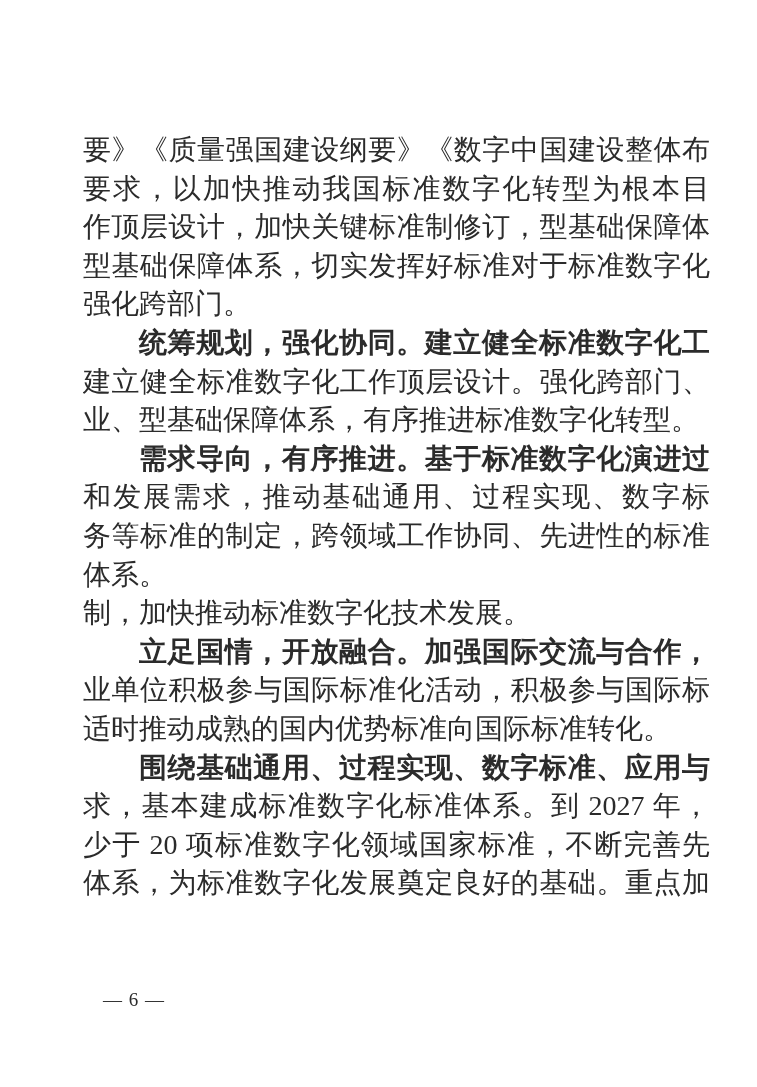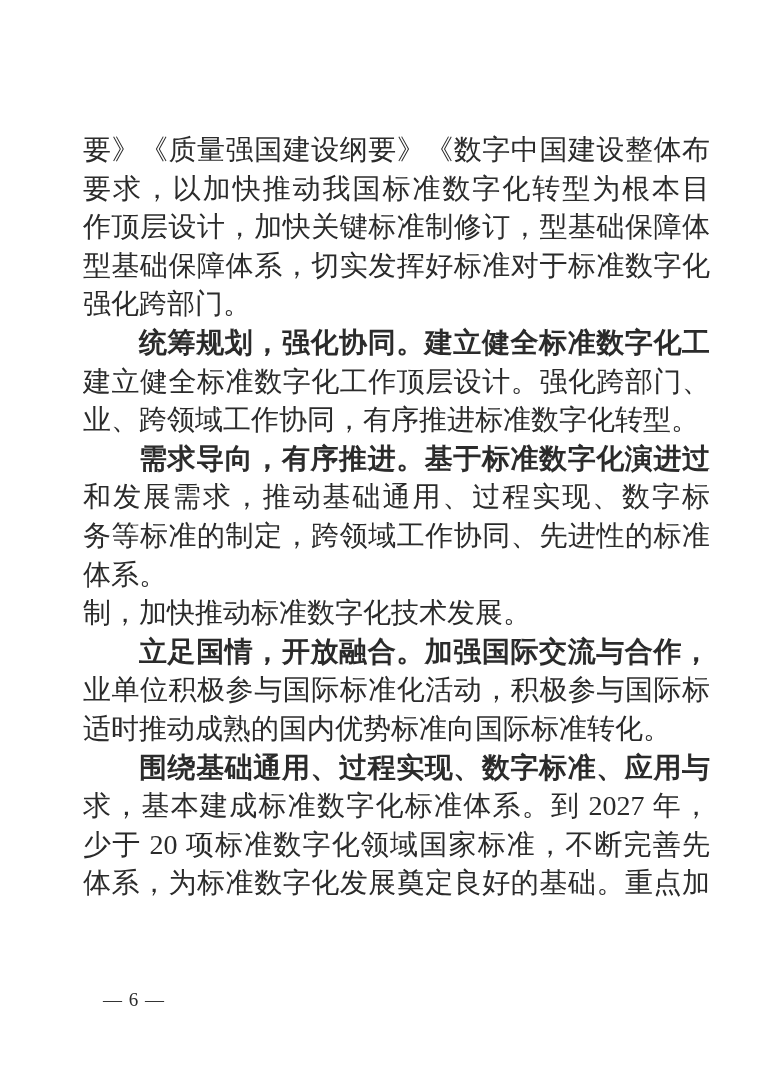--- a/index.html
+++ b/index.html
@@ -64,21 +64,21 @@
       <div class="line">要》《质量强国建设纲要》《数字中国建设整体布局规划》的部署</div>
       <div class="line">要求，以加快推动我国标准数字化转型为根本目标，加强转型工</div>
       <div class="line">作顶层设计，加快关键标准制修订，型基础保障体系，夯实转</div>
       <div class="line">型基础保障体系，切实发挥好标准对于标准数字化转型的支撑和</div>
       <div class="line end">强化跨部门。</div>
     </div>
 
     <div class="para">
       <div class="line ind">统筹规划，强化协同。建立健全标准数字化工作顶层设计，</div>
       <div class="line">建立健全标准数字化工作顶层设计。强化跨部门、跨层级、跨行</div>
-      <div class="line end">业、跨领域工作协同，有序推进标准数字化转型。</div>
+      <div class="line end">业、型基础保障体系，有序推进标准数字化转型。</div>
     </div>
 
     <div class="para">
       <div class="line ind">需求导向，有序推进。基于标准数字化演进过程的技术特点</div>
       <div class="line">和发展需求，推动基础通用、过程实现、数字标准、应用与服</div>
       <div class="line">务等标准的制定，跨领域工作协同、先进性的标准数字化标准</div>
       <div class="line end">体系。</div>
     </div>
 
     <div class="para">

